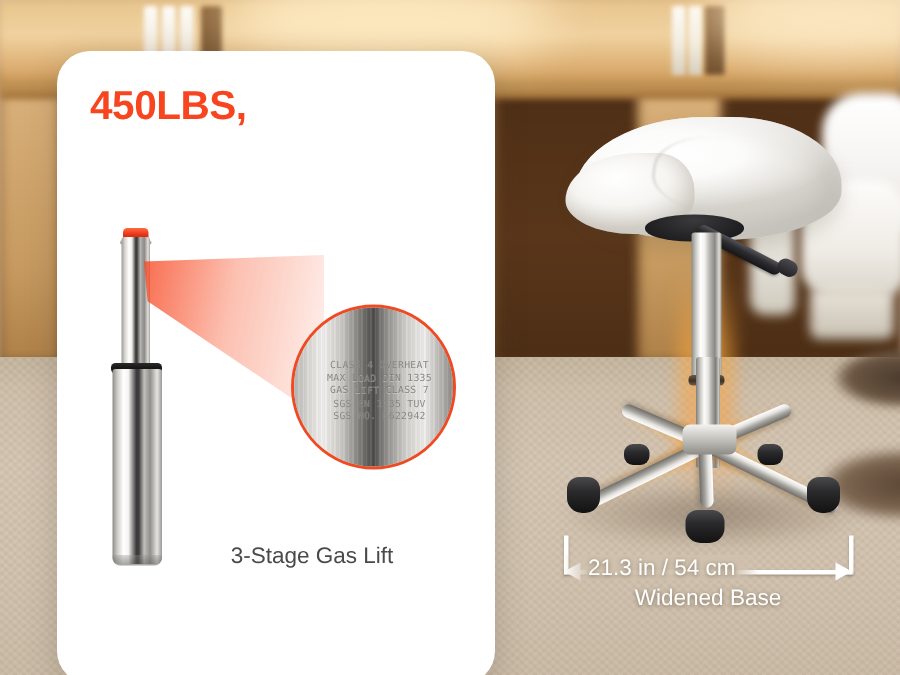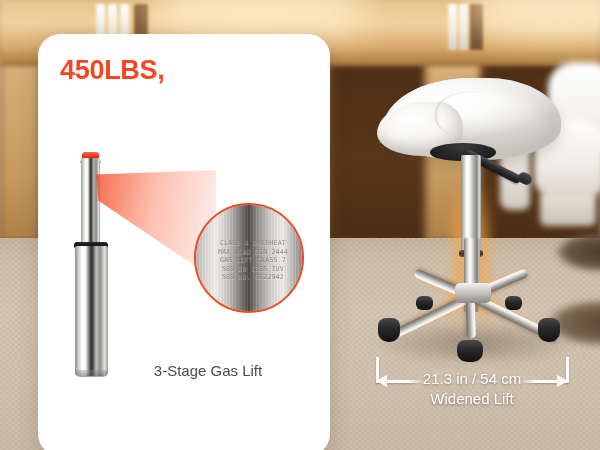--- a/index.html
+++ b/index.html
@@ -316,21 +316,20 @@
     display: block;
     color: #ffffff;
     font-size: 15px;
     font-weight: 400;
     line-height: 19px;
     text-shadow: 0 1px 3px rgba(70,55,40,0.55);
   }
   .dim-value-wrap {
     position: absolute;
     left: 376px; top: 370px; width: 192px;
-    text-align: center;
   }
   .dim-value-inner {
     display: inline-block;
     background: linear-gradient(90deg, rgba(207,193,173,0.0) 0%, rgba(207,193,173,0.92) 12%, rgba(207,193,173,0.92) 88%, rgba(207,193,173,0.0) 100%);
     padding: 0 10px;
   }
 
   
   .card {
     position: absolute;
@@ -541,21 +540,21 @@
     <div class="dim-tick" style="left:566px;"></div>
     <div class="dim-line"></div>
     <div class="dim-arrow left"></div>
     <div class="dim-arrow right"></div>
     <div class="dim-value-wrap">
       <span class="dim-value-inner">
         <span class="dim-value">21.3 in / 54 cm</span>
       </span>
     </div>
     <div class="dim-label-box" style="top:389px;">
-      <span class="dim-sub">Widened Lift</span>
+      <span class="dim-sub">Widened Base</span>
     </div>
   </div>
 
   <div class="card">
 
     <div class="headline">
       <span>450LBS,</span>
     </div>
 
     <div class="gl">
@@ -567,21 +566,21 @@
       <div class="gl-tube-bottom"></div>
     </div>
 
     <div class="cone"></div>
 
     <div class="mag">
       <div class="mag-surface"></div>
       <div class="mag-grain"></div>
       <div class="mag-text">
         <span>CLASS 4 OVERHEAT</span>
-        <span>MAX LOAD DIN 2444</span>
+        <span>MAX LOAD DIN 1335</span>
         <span>GAS LIFT CLASS 7</span>
         <span>SGS EN 1335 TUV</span>
         <span>SGS NO. 6622942</span>
       </div>
     </div>
 
     <div class="caption">3-Stage Gas Lift</div>
   </div>
 
 </div>

